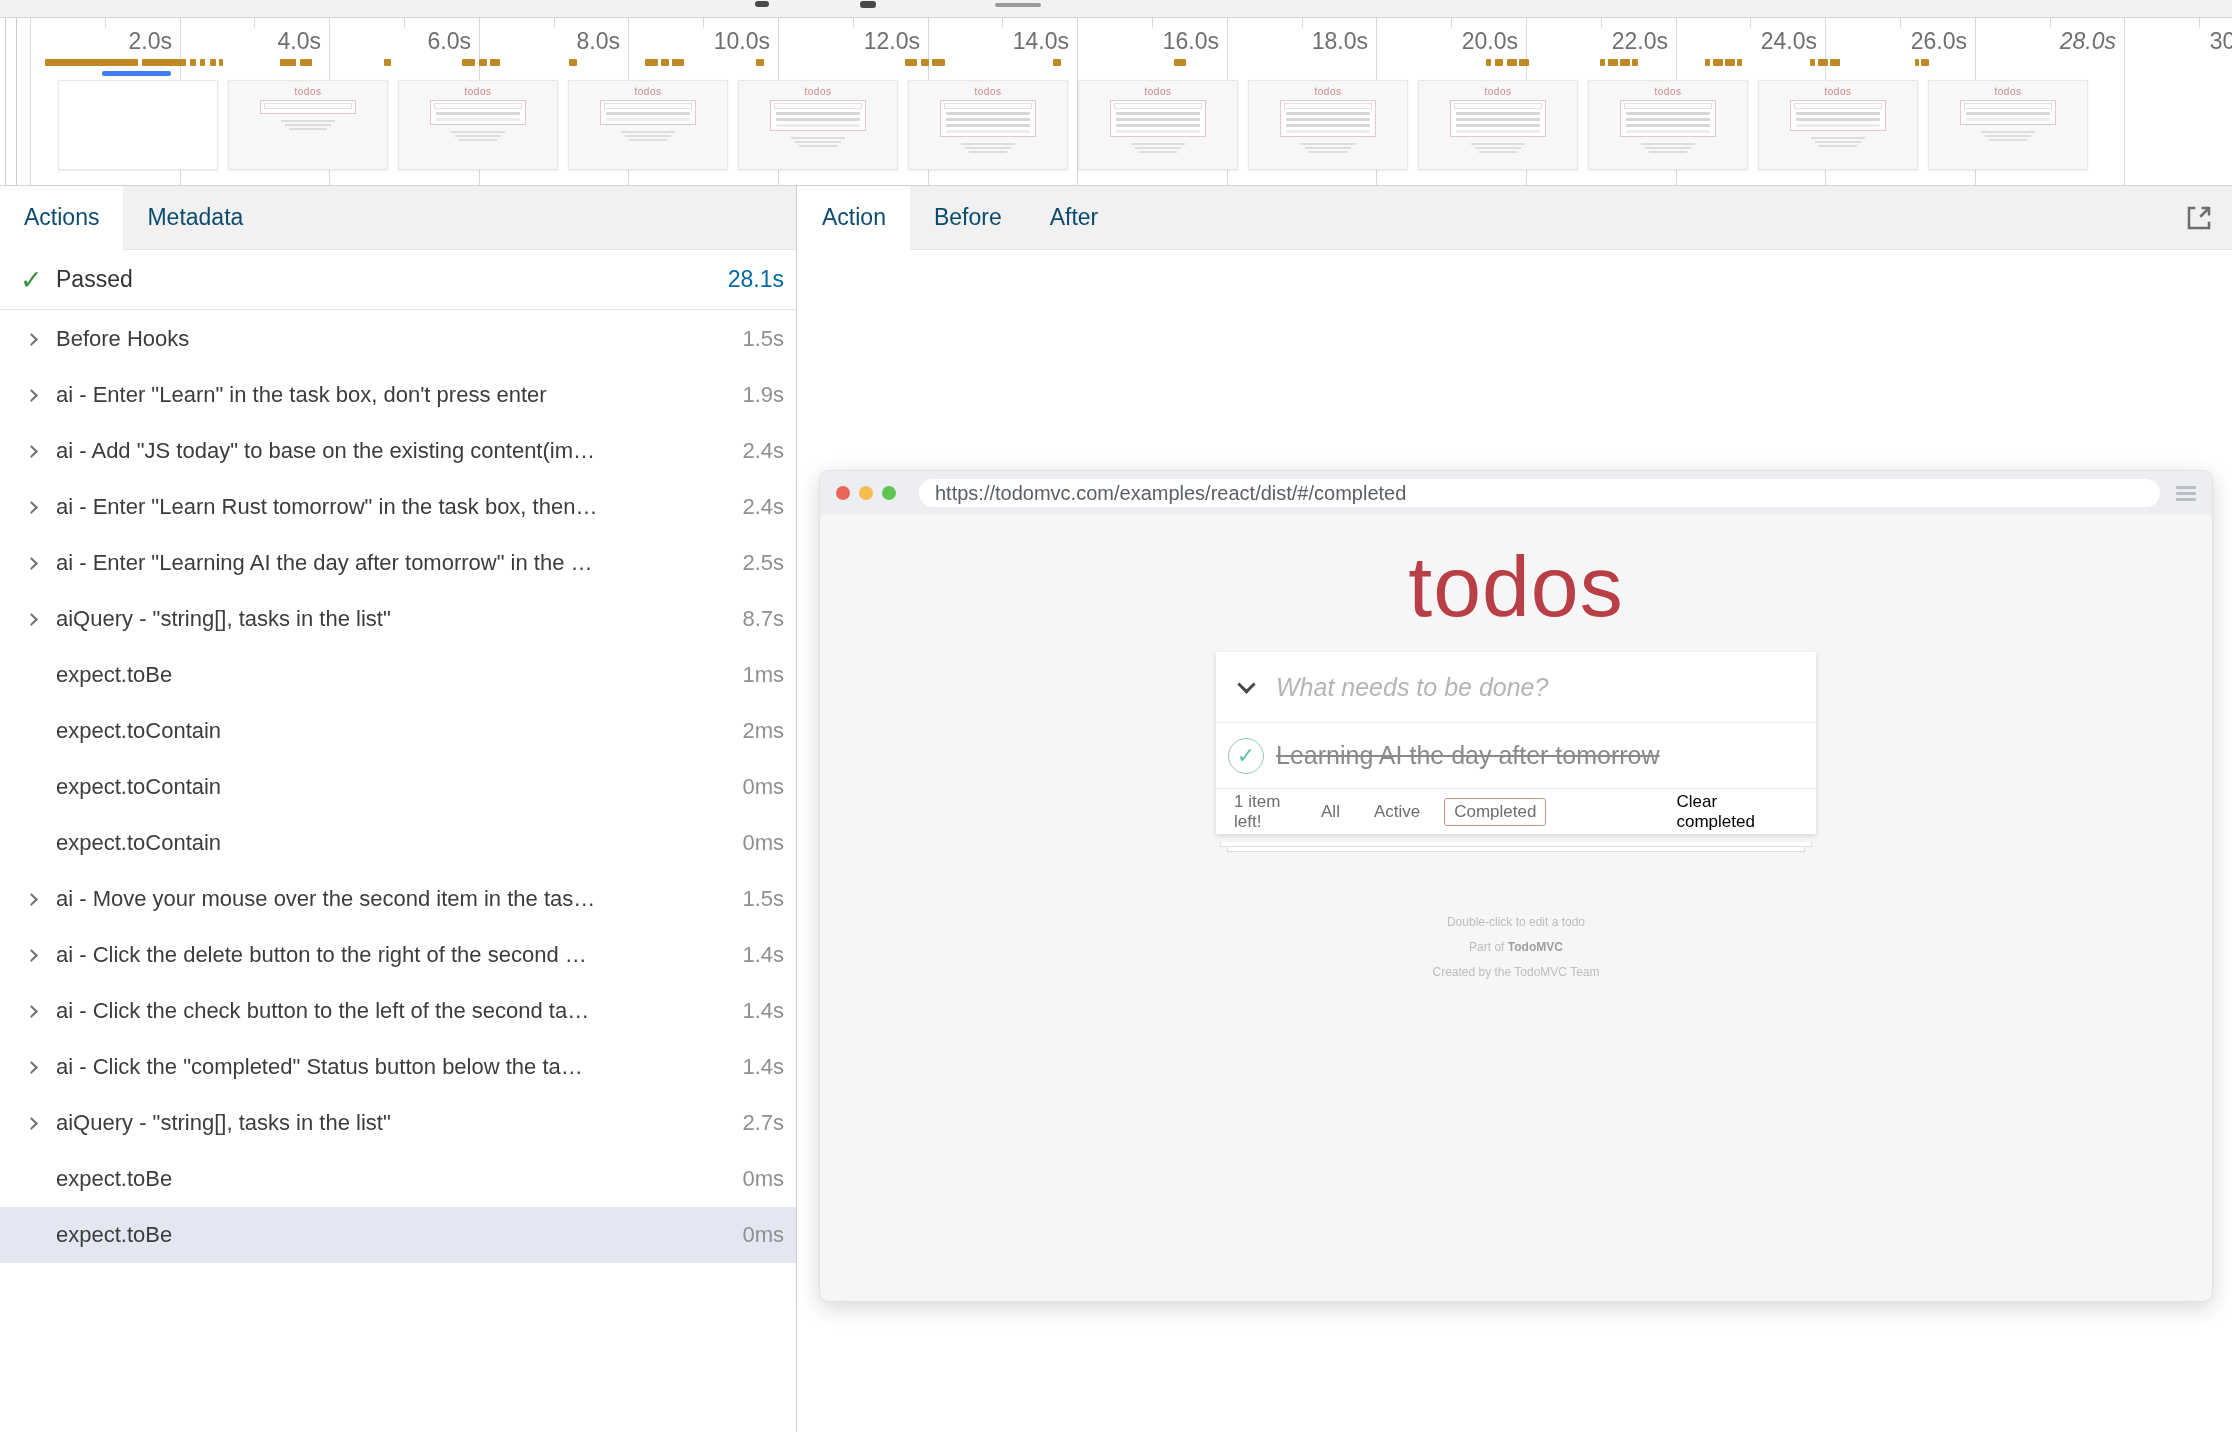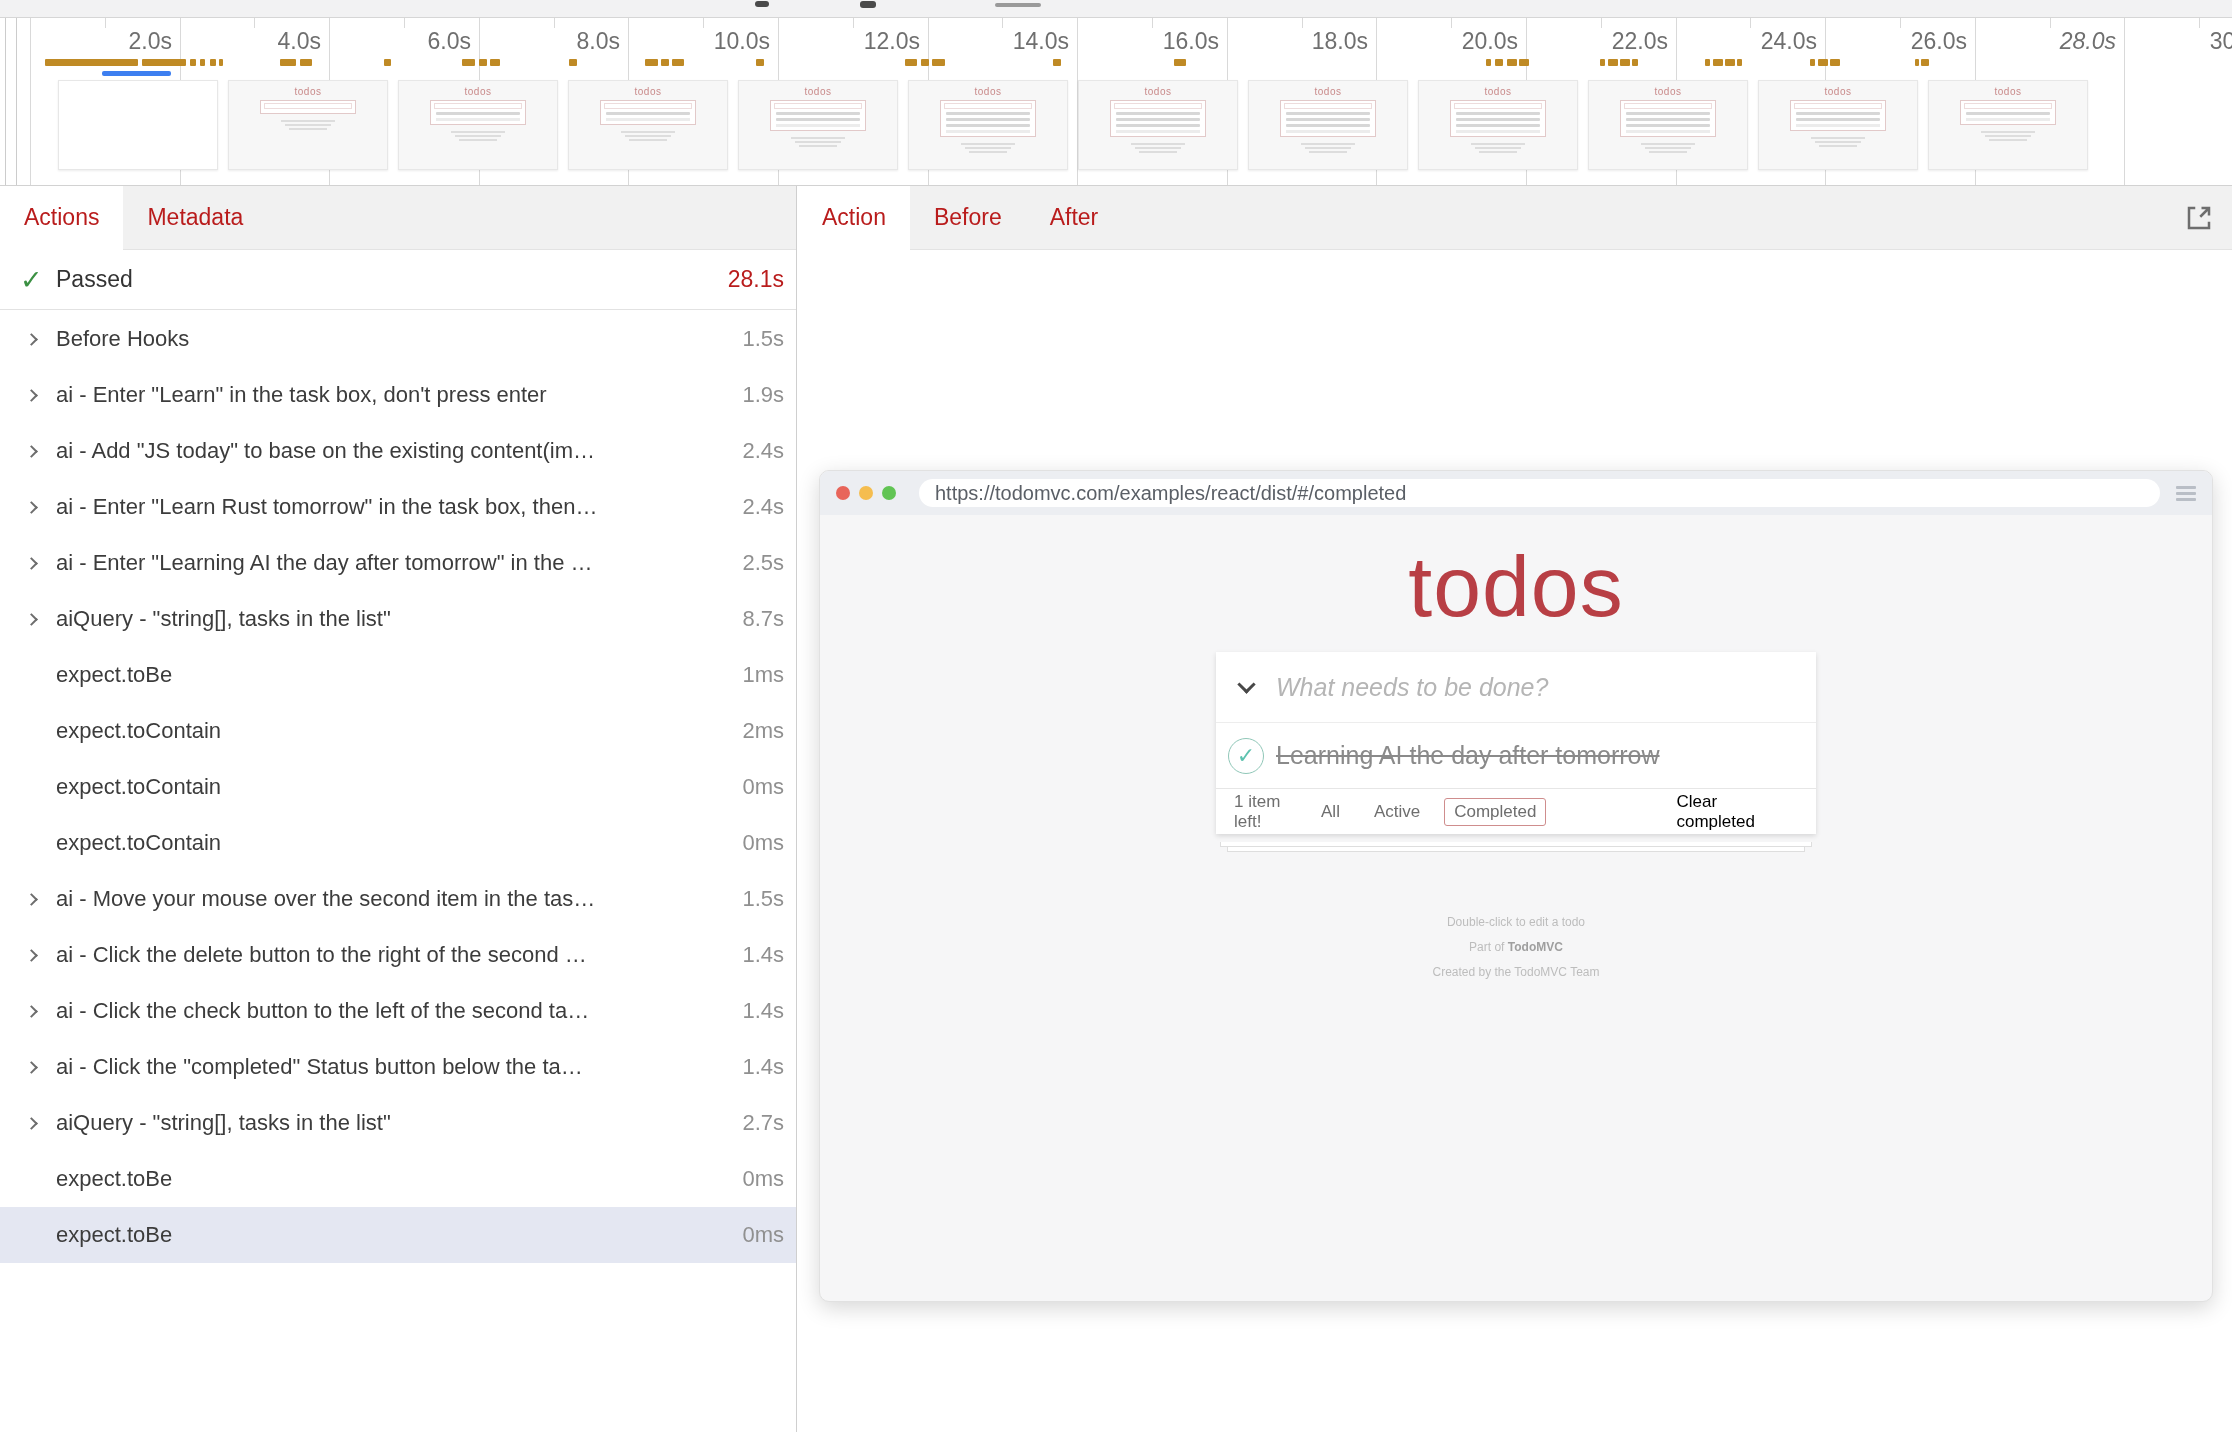--- a/index.html
+++ b/index.html
@@ -40,30 +40,30 @@
 
   
   .panels { position:absolute; left:0; top:186px; width:2232px; bottom:0; }
   .left-panel { position:absolute; left:0; top:0; width:797px; bottom:0;
     border-right:1px solid #cfcfcf; background:#fff; }
   .right-panel { position:absolute; left:798px; top:0; right:0; bottom:0; background:#fff; }
 
   .tab-bar { display:flex; align-items:stretch; height:64px; background:#f1f1f1;
     border-bottom:1px solid #e3e3e3; }
   .tab { display:flex; align-items:center; padding:0 24px; font-size:23px;
-    color:#b91c1c; cursor:default; }
+    color:#0c4a6e; cursor:default; }
   .tab.selected { background:#fff; border-bottom:1px solid #fff; margin-bottom:-1px; }
   .tab-spacer { flex:1; }
   .ext-icon { align-self:center; margin-right:18px; width:30px; height:30px; }
 
   
   .status-row { display:flex; align-items:center; height:60px; padding:0 12px 0 20px;
     border-bottom:1px solid #e2e2e2; font-size:23px; color:#333; }
   .status-check { color:var(--green); font-size:27px; margin-right:12px; width:24px; }
-  .status-dur { margin-left:auto; color:#b91c1c; }
+  .status-dur { margin-left:auto; color:#0369a1; }
   .action-list { position:absolute; left:0; top:125px; right:0; bottom:0; overflow:hidden; }
   .action-row { display:flex; align-items:center; height:56px; padding:0 12px 0 20px;
     font-size:22px; color:#3c3c3c; white-space:nowrap; }
   .action-row.selected { background:var(--selected-bg); }
   .chev-box { width:22px; min-width:22px; margin-right:14px; display:flex;
     align-items:center; justify-content:center; }
   .chev { width:9px; height:9px; border-right:2px solid #6d6d6d; border-top:2px solid #6d6d6d;
     transform:rotate(45deg); }
   .action-label { overflow:hidden; text-overflow:clip; }
   .action-dur { margin-left:auto; padding-left:14px; color:#909090; }

